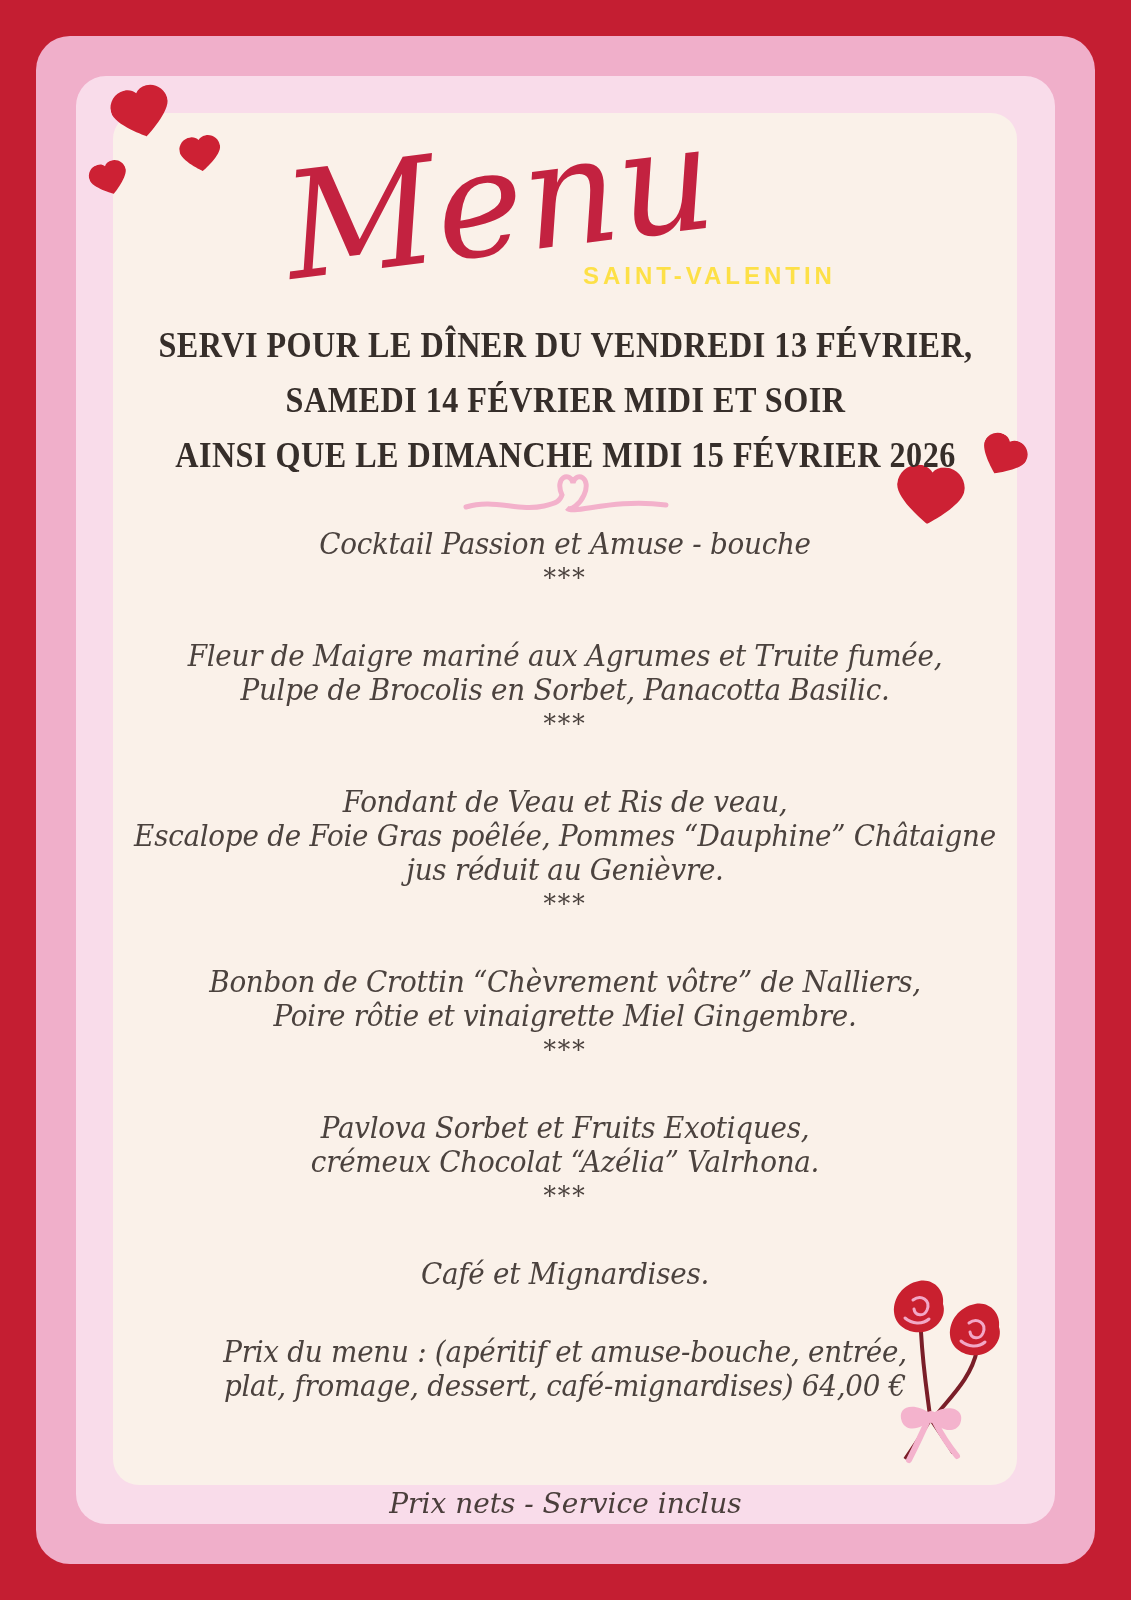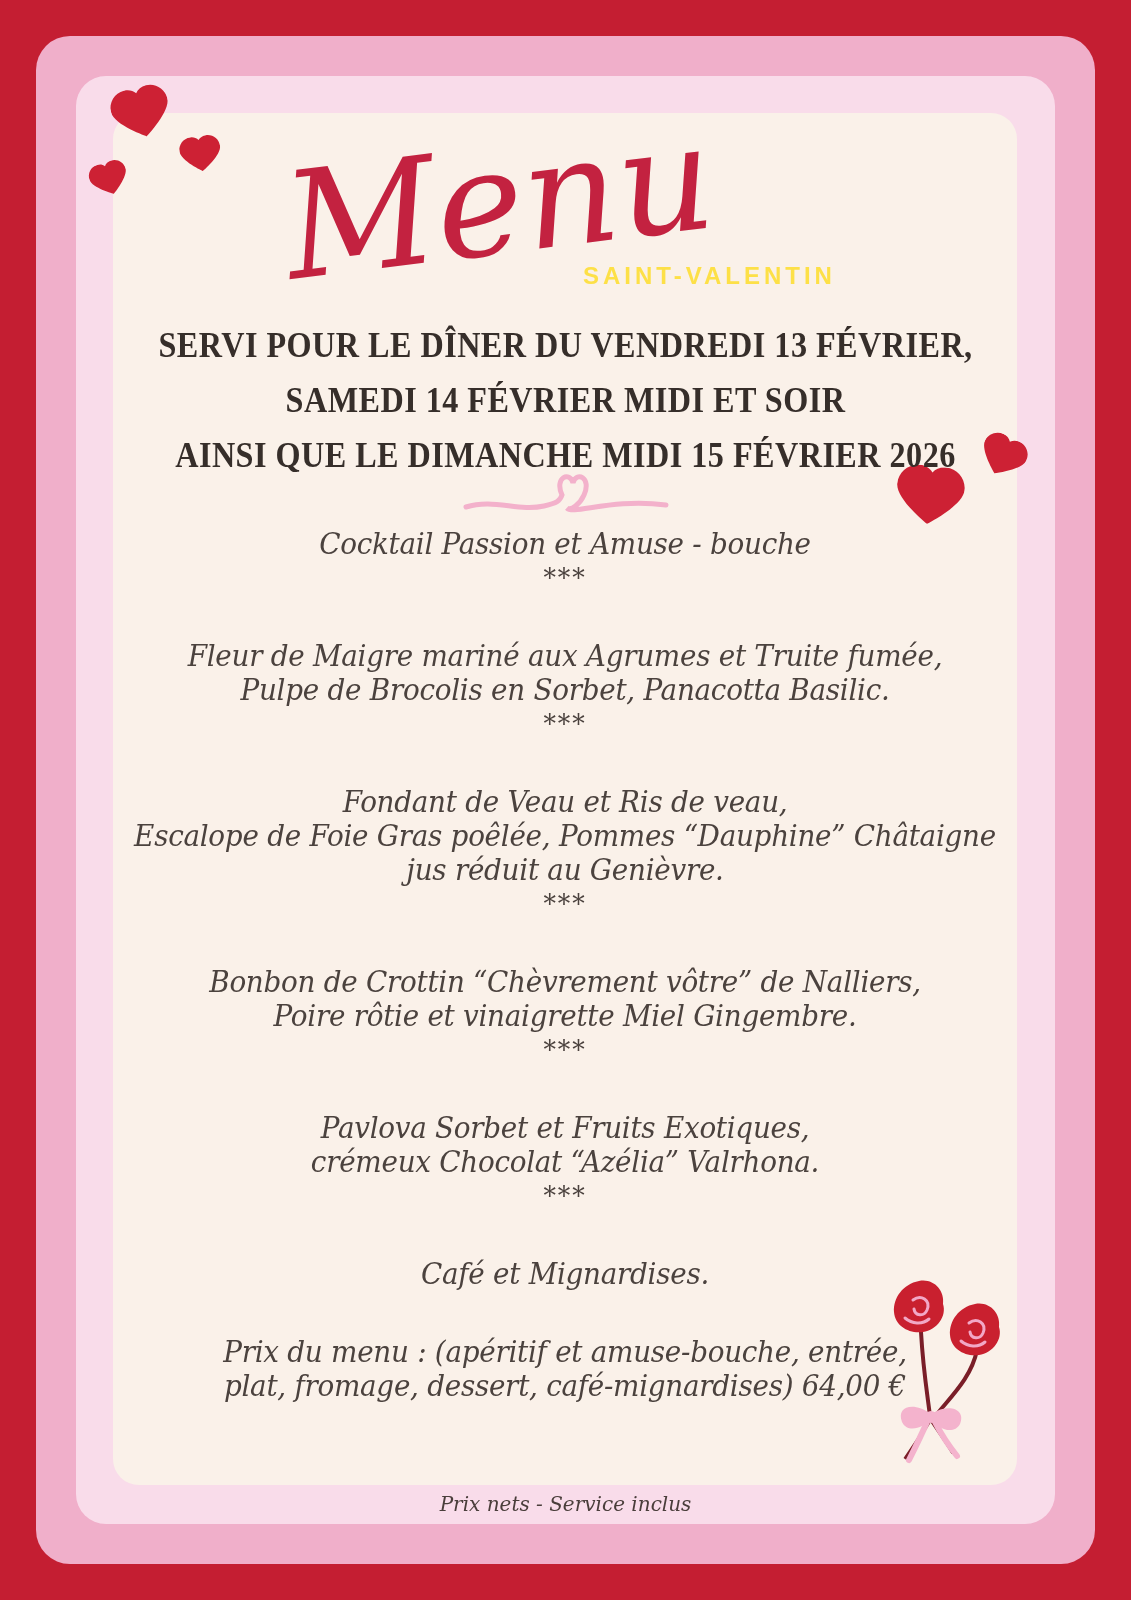--- a/index.html
+++ b/index.html
@@ -48,21 +48,21 @@
   }
   .course{margin-bottom:44px;}
   .course-line{white-space:nowrap;}
   .sep{font-size:26px;letter-spacing:2px;}
   .price-block{margin-top:26px;}
 
   
   .footer-note{
     position:absolute;top:1487px;left:0;width:1131px;text-align:center;
     font-family:"DejaVu Serif",serif;font-style:italic;
-    font-size:20px;line-height:34px;color:#4a3e3b;
+    font-size:28px;line-height:34px;color:#4a3e3b;
   }
 
   
   .heart{position:absolute;}
   .heart svg{display:block;width:100%;height:100%;}
   .heart-1{left:112px;top:87px;width:58px;height:51px;transform:rotate(-14deg);}
   .heart-2{left:180px;top:136px;width:41px;height:36px;transform:rotate(-8deg);}
   .heart-3{left:90px;top:162px;width:38px;height:33px;transform:rotate(-18deg);}
   .heart-4{left:980px;top:436px;width:46px;height:40px;transform:rotate(26deg);}
   .heart-5{left:896px;top:466px;width:68px;height:59px;transform:rotate(6deg);}

